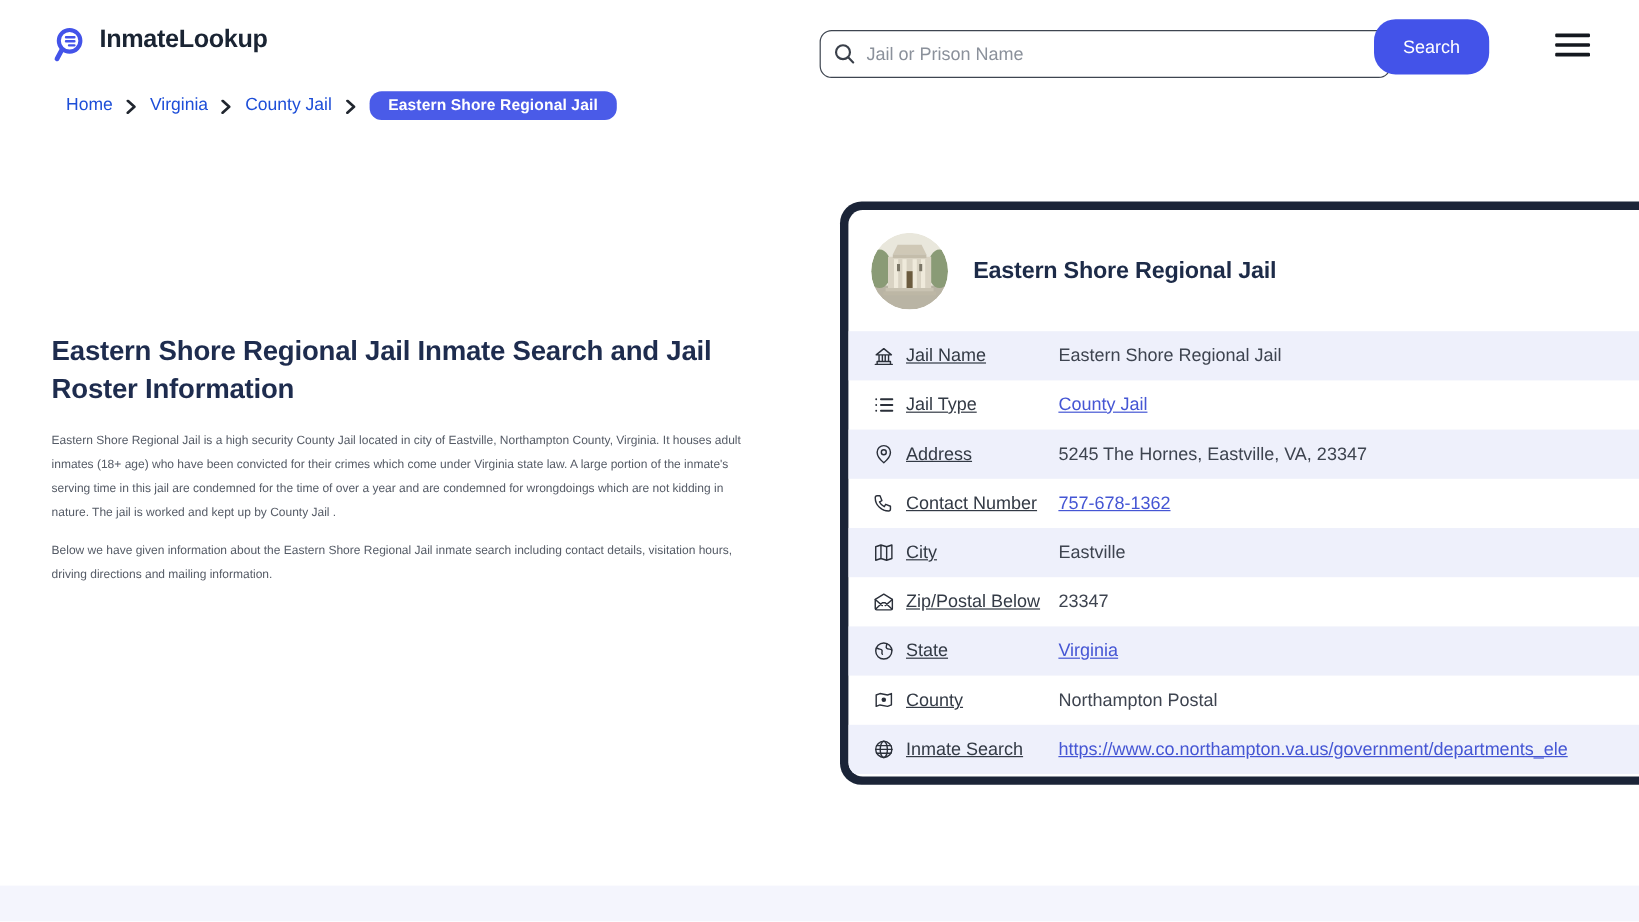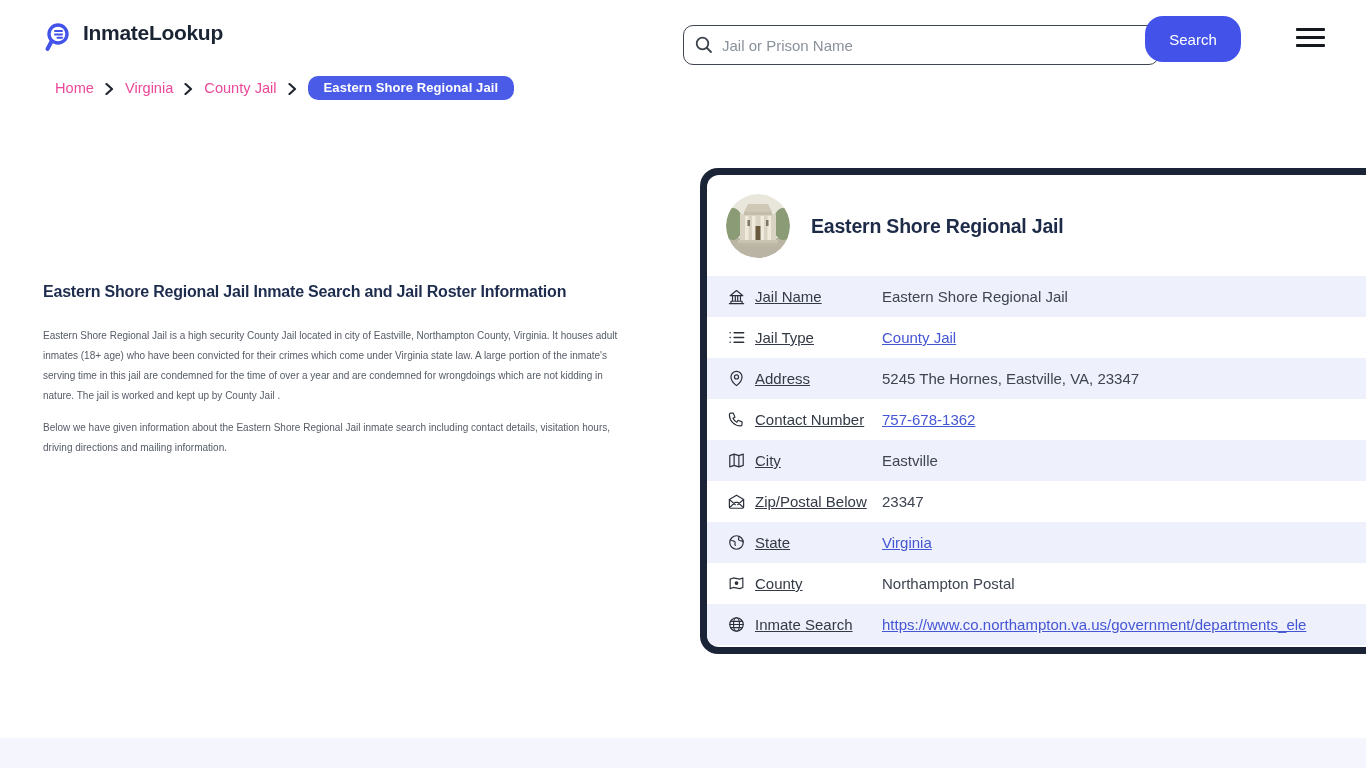--- a/index.html
+++ b/index.html
@@ -22,30 +22,30 @@
   .search-glass { position:absolute; left:11px; top:10px; }
   .search-btn {
     height:46px; width:96px; margin-left:-14px; border:none; cursor:pointer;
     background:#4353e9; color:#fff; font-size:15px; font-weight:400;
     border-radius:18px; font-family:"Liberation Sans", sans-serif; position:relative; z-index:2;
   }
   .hamburger { position:absolute; left:1296px; top:28px; width:29px; cursor:pointer; }
   .hamburger span { display:block; height:2.6px; background:#14181f; margin-bottom:5.4px; border-radius:1px; }
   
   .breadcrumb { position:absolute; left:55px; top:76px; display:flex; align-items:center; gap:11px; }
-  .crumb { font-size:14.6px; color:#ec4899; cursor:pointer; }
+  .crumb { font-size:14.6px; color:#1d4ed8; cursor:pointer; }
   .crumb-sep { display:flex; align-items:center; margin-top:1px; }
   .crumb-badge {
     background:#4a5be8; color:#ffffff; font-size:13px; font-weight:700;
     padding:4px 16px 5px; border-radius:10px; letter-spacing:0.1px;
   }
   
   .article { position:absolute; left:43px; top:276px; width:592px; }
   .article h1 {
-    font-size:16px; line-height:32px; font-weight:700; color:#1e2c4e; letter-spacing:-0.2px;
+    font-size:23px; line-height:32px; font-weight:700; color:#1e2c4e; letter-spacing:-0.2px;
   }
   .article p { margin-top:18px; font-size:10px; line-height:20px; color:#555b66; }
   .article p + p { margin-top:12px; }
   
   .card {
     position:absolute; left:700px; top:168px; width:720px; height:486px;
     background:#1b2437; border-radius:18px; padding:7px;
   }
   .card-inner { background:#ffffff; border-radius:12px 0 0 12px; height:100%; overflow:hidden; }
   .card-head { display:flex; align-items:center; gap:21px; padding:19px 0 18px 19px; }

